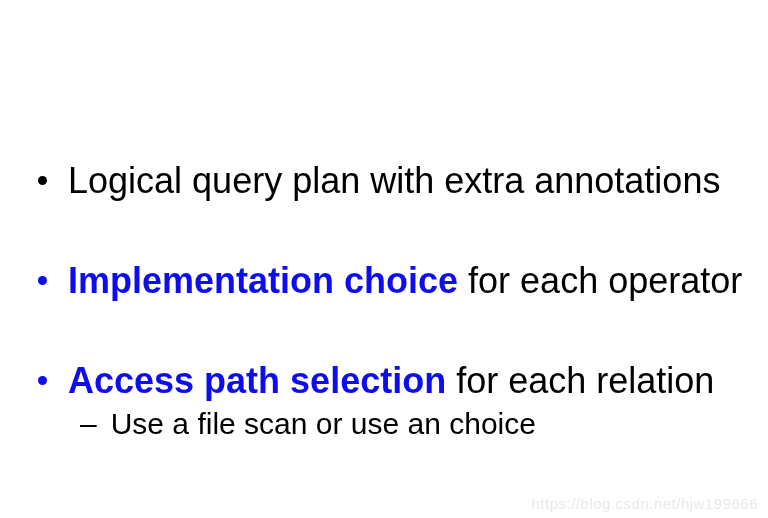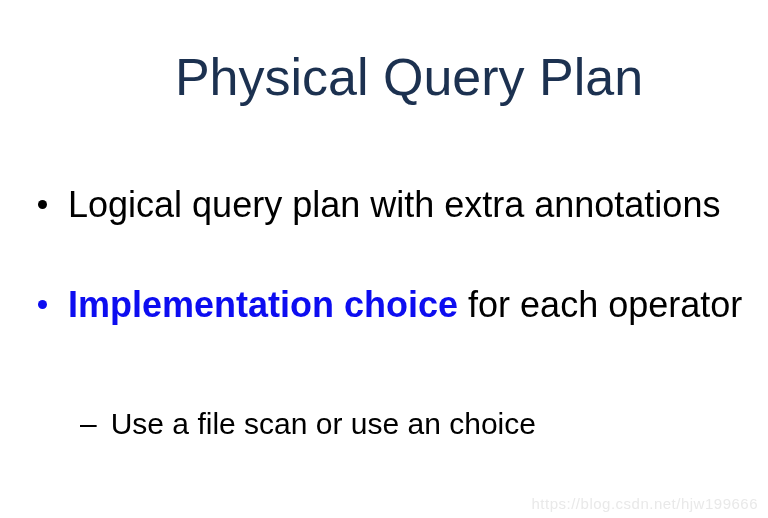--- a/index.html
+++ b/index.html
@@ -34,21 +34,20 @@
   }
   .bullet {
     position: absolute;
     left: 38px;
     display: flex;
     align-items: flex-start;
     font-size: 36px;
     line-height: 1.15;
     color: var(--body, #000000);
     white-space: nowrap;
-    margin-top: 24px;
   }
   .bullet.b1 { top: 160px; }
   .bullet.b2 { top: 260px; justify-content: center; }
   .bullet.b3 { top: 360px; }
   .dot {
     flex: 0 0 auto;
     width: 9px;
     height: 9px;
     border-radius: 50%;
     margin-top: 16px;
@@ -80,32 +79,35 @@
     letter-spacing: 0.5px;
     color: var(--watermark, #e9e9e9);
     white-space: nowrap;
   }
 </style>
 </head>
 <body>
 
 <div class="slide">
 
-  <h1 class="title">Physical Query Plan</h1>
 
   <div class="bullet b1">
     <span class="dot black"></span>
     <span class="text"><span>Logical query plan with extra annotations</span></span>
   </div>
 
   <div class="bullet b2">
     <span class="dot blue"></span>
     <span class="text"><span class="bold-blue">Implementation choice</span><span> for each operator</span></span>
   </div>
 
+  <div class="bullet b3">
+    <span class="dot blue"></span>
+    <span class="text"><span class="bold-blue">Access path selection</span><span> for each relation</span></span>
+  </div>
 
   <div class="sub-bullet">
     <span class="sub-dash">–</span>
     <span>Use a file scan or use an choice</span>
   </div>
 
   <div class="watermark">https://blog.csdn.net/hjw199666</div>
 
 </div>
 

